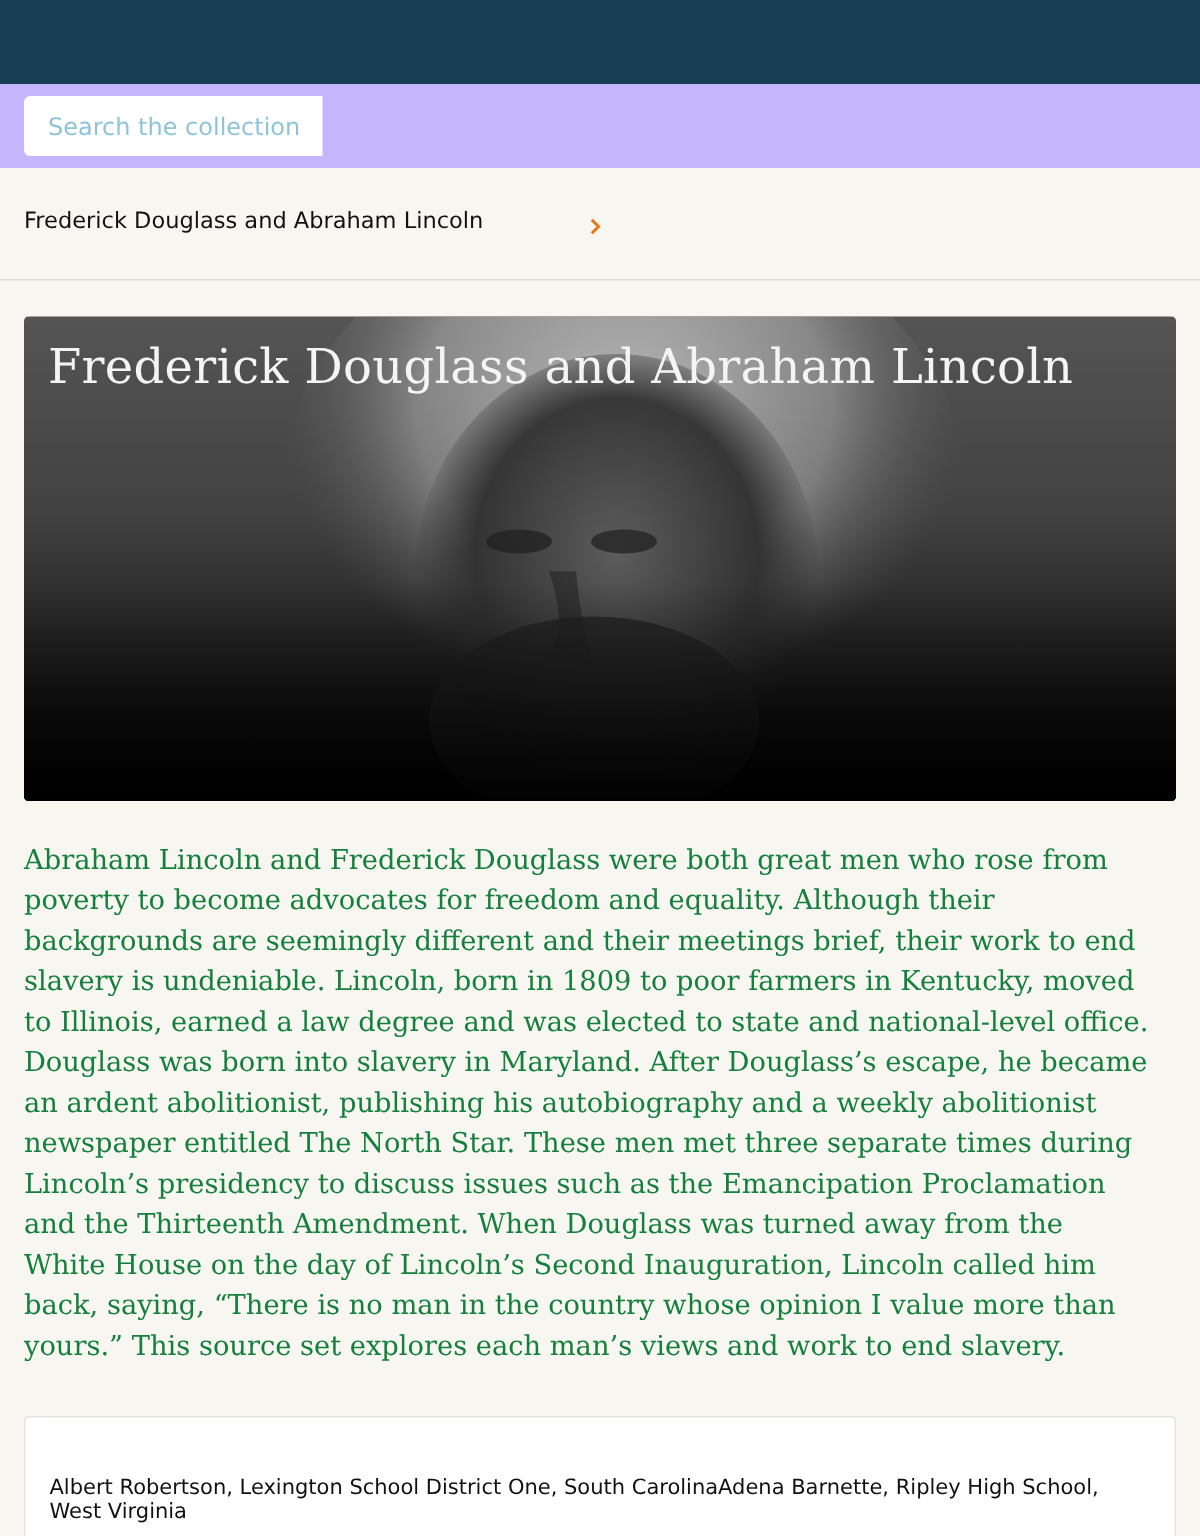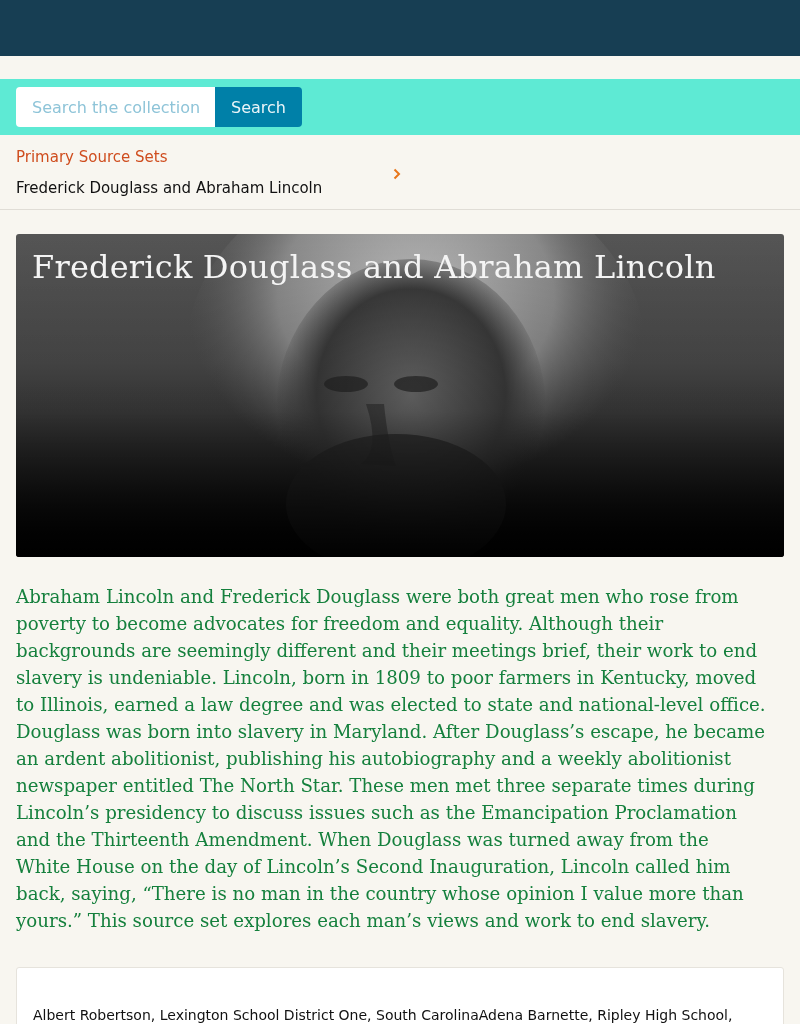--- a/index.html
+++ b/index.html
@@ -1,21 +1,21 @@
 <!DOCTYPE html>
 <html><head>
   <meta charset="utf-8">
   <style>
     * { box-sizing: border-box; margin: 0; padding: 0; }
     html, body { width: 800px; height: 1024px; overflow: hidden; background: #f8f6f0; }
     body { font-family: "DejaVu Sans", sans-serif; color: #111; }
 
     .topbar { height: 56px; background: #173e53; }
 
-    .searchbar { height: 56px; background: #5eead4; padding: 0 16px; display: flex; align-items: center; margin-top: 23px; }
+    .searchbar { height: 56px; background: #c4b5fd; padding: 0 16px; display: flex; align-items: center; }
     .search-form { display: flex; height: 40px; }
     .search-input { width: 199px; height: 40px; border: none; background: #fff; border-radius: 4px 0 0 4px;
       padding: 0 16px; font-family: "DejaVu Sans", sans-serif; font-size: 16px; color: #111; outline: none; }
     .search-input::placeholder { color: #8ec4d8; }
     .search-button { width: 87px; height: 40px; border: none; background: #0080a8; color: #eaf5f9;
       border-radius: 0 4px 4px 0; font-family: "DejaVu Sans", sans-serif; font-size: 16px; cursor: pointer; }
 
     .breadcrumb { position: relative; height: 75px; border-bottom: 1px solid #e0ddd6; padding: 13px 16px 0 16px; }
     .crumb-link { display: block; color: #cf4d1e; font-size: 15px; text-decoration: none; line-height: 18px; }
     .crumb-current { display: block; color: #111; font-size: 15px; line-height: 18px; margin-top: 13px; }
@@ -36,26 +36,24 @@
     .card-body { font-size: 14px; line-height: 16px; color: #111; margin-top: 7px; width: 720px; }
   </style>
 </head>
 <body>
 
 <div class="topbar"></div>
 
 <div class="searchbar">
   <form class="search-form">
     <input class="search-input" type="text" placeholder="Search the collection" style="">
-    <button class="search-button" type="submit">Search</button>
   </form>
 </div>
 
 <nav class="breadcrumb">
-  <a class="crumb-link" href="#">Primary Source Sets</a>
   <span class="crumb-current">Frederick Douglass and Abraham Lincoln</span>
   <span class="crumb-chevron">
     <svg width="8" height="12" viewBox="0 0 8 12">
         <path d="M1.5 1.5 L6 6 L1.5 10.5" stroke="#e8761a" stroke-width="2" fill="none"></path>
       </svg>
   </span>
 </nav>
 
 <section class="hero">
   <svg class="hero-portrait" viewBox="0 0 768 323" preserveAspectRatio="none">

